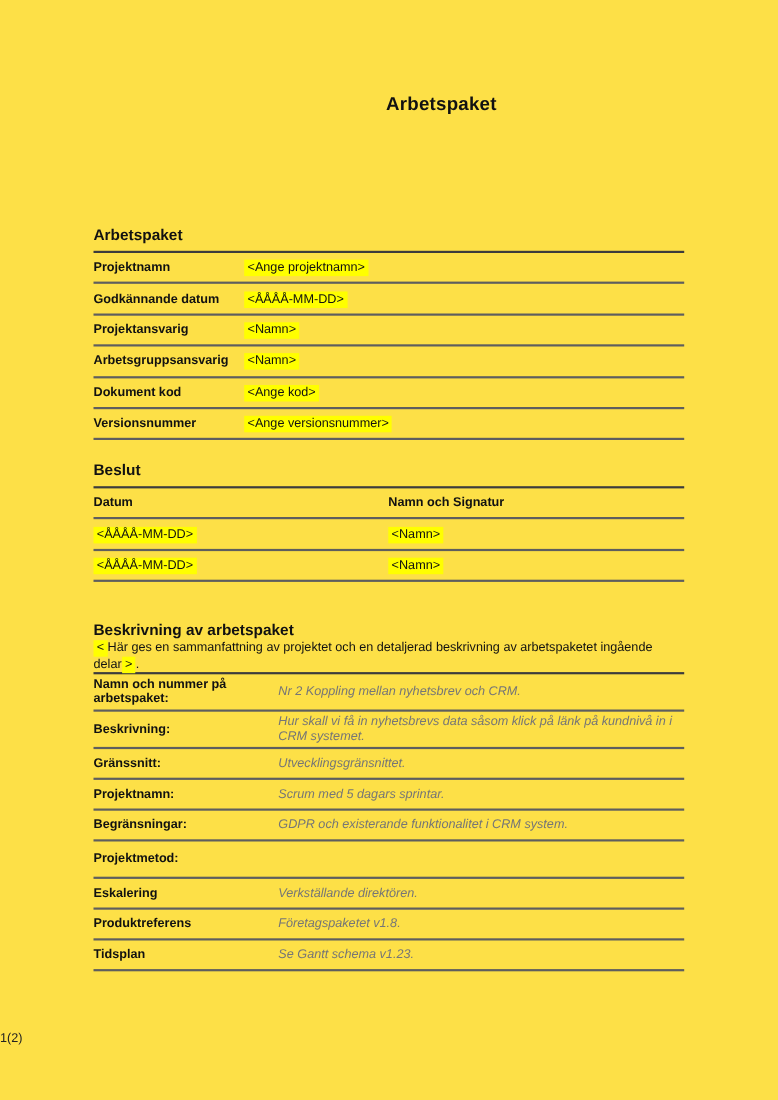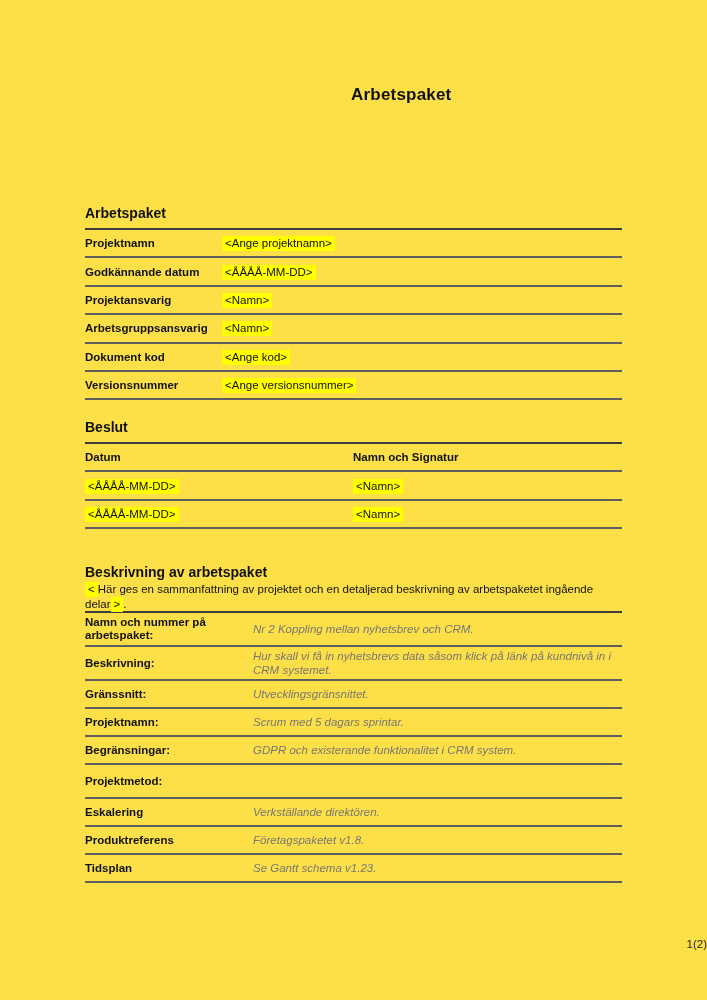--- a/index.html
+++ b/index.html
@@ -47,21 +47,21 @@
   .dlabel{
     width:168px;flex:none;
     font-weight:bold;line-height:13px;
   }
   .dval{
     flex:1;padding-right:8px;
     font-style:italic;color:#767676;
   }
   .footer{
     position:absolute;top:938px;left:0;width:707px;
-    text-align:right;font-size:11.5px;color:#222;
+    text-align:left;font-size:11.5px;color:#222;
   }
 </style>
 </head>
 <body>
 
 <div class="page">
 
   <div class="doc-title">Arbetspaket</div>
 
   <div class="section" style="top:206px;">

